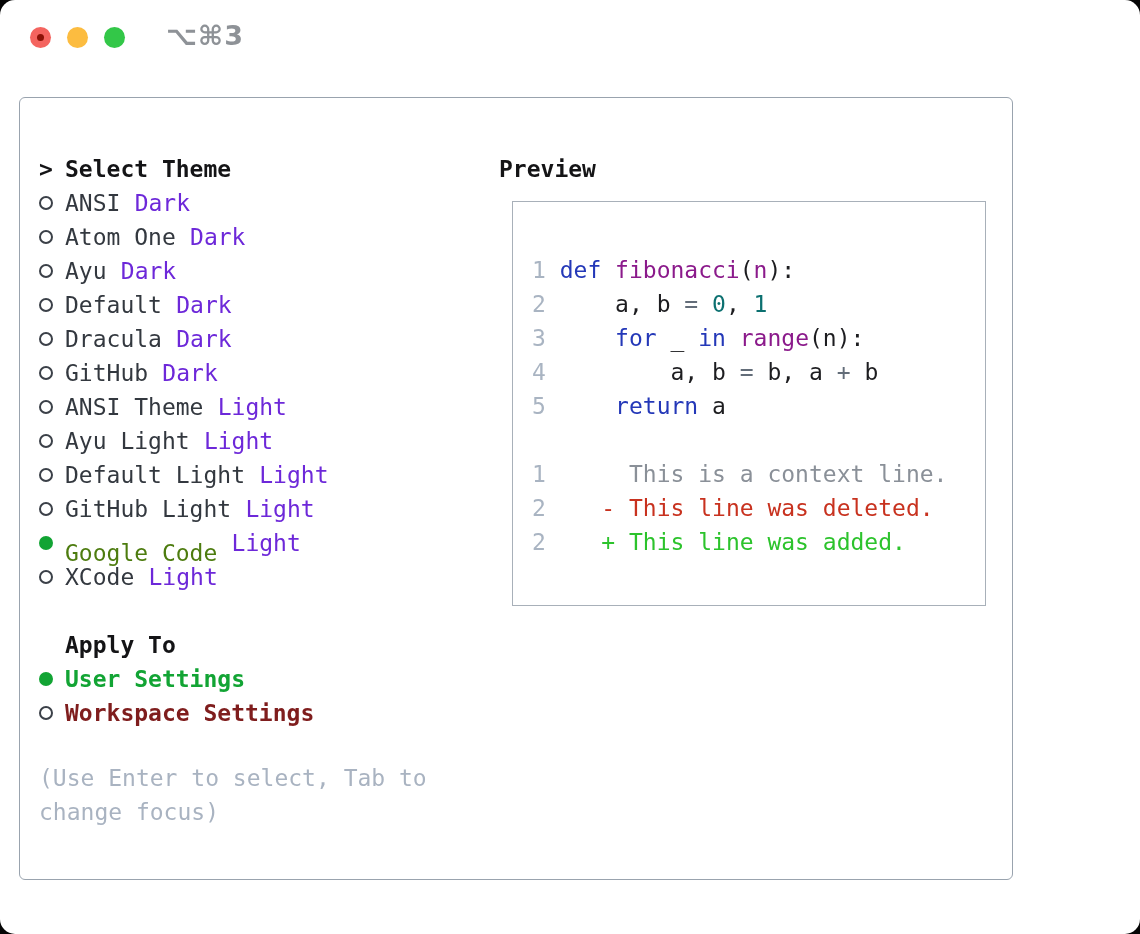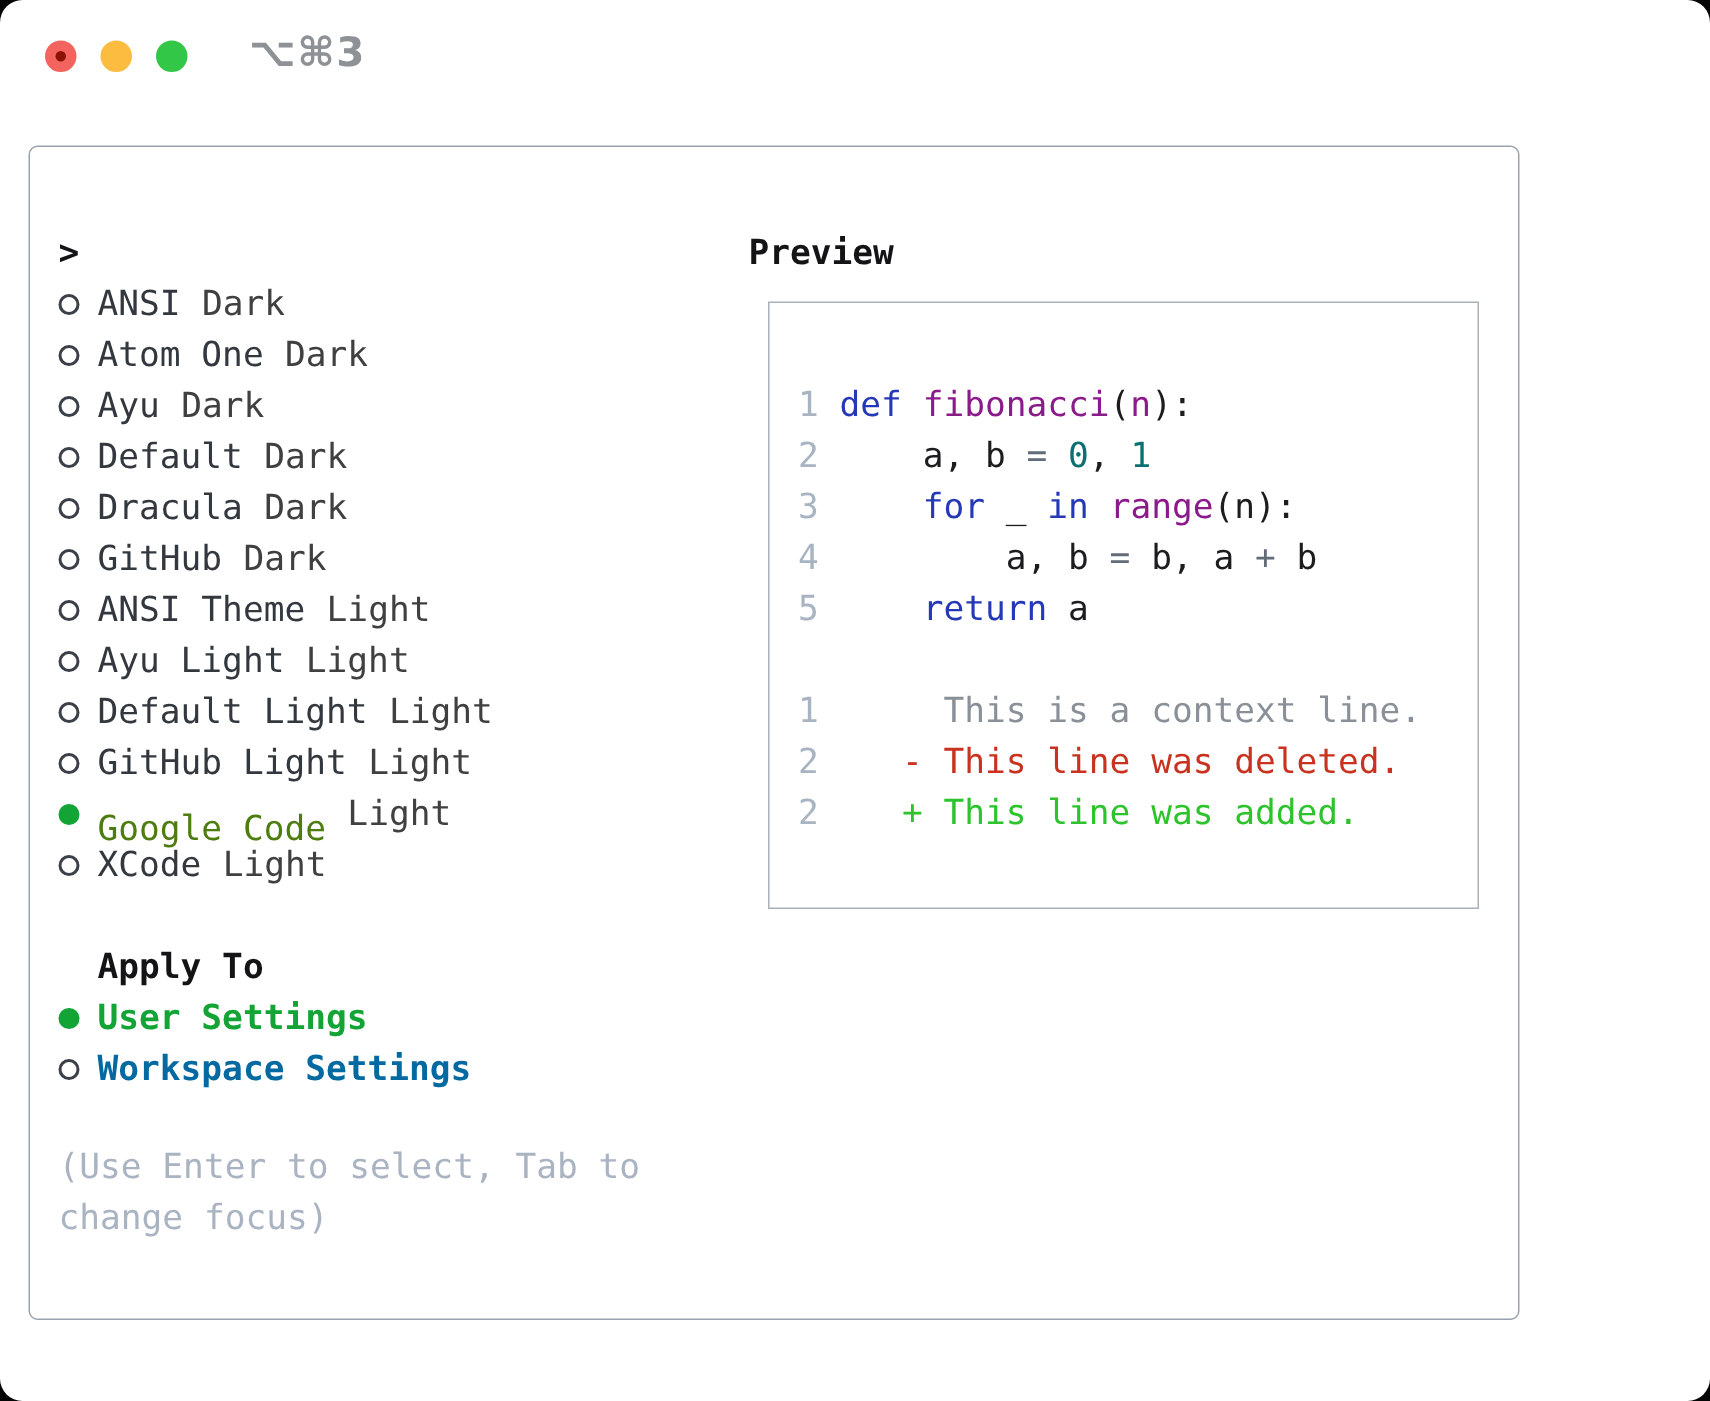--- a/index.html
+++ b/index.html
@@ -27,22 +27,22 @@
   .row { display:flex; align-items:center; height:34px; font-size:23px; }
   .marker { width:26px; display:inline-flex; align-items:center; flex:none; }
   .cursor { font-weight:bold; color:#141416; }
   .list-title, .preview-title { font-weight:bold; color:#141416; }
   .apply-title { color:#141416; }
   .radio {
     width:10px; height:10px; border:2px solid #3b4048; border-radius:50%;
     display:inline-block;
   }
   .tname { color:#33383f; padding-right:0.62em; }
-  .tvariant { color:#404040;text-align:right; }
-  .opt-label { color:#0369a1; }
+  .tvariant { color:#6d28d9;text-align:right; }
+  .opt-label { color:#7f1d1d; }
   .themes { position:absolute; left:19px; top:54px; }
   .apply  { position:absolute; left:19px; top:530px;font-weight:bold; }
   .help   {
     position:absolute; left:19px; top:663px; width:420px;
     font-size:23px; line-height:34px; color:#a9b3c1;
   }
   .preview-title { position:absolute; left:479px; top:54px; height:34px; line-height:34px; font-size:23px; }
   .preview-box {
     position:absolute; left:492px; top:103px; width:474px; height:405px;
     border:1.5px solid #a8b0b9; box-sizing:border-box;text-decoration:underline;
@@ -64,20 +64,21 @@
     <span class="tl tl-min" style="background: rgb(252, 188, 64);"></span>
     <span class="tl tl-zoom" style="background: rgb(51, 199, 72);"></span>
     <span class="shortcut">⌥⌘3</span>
   </div>
 
   <div class="panel">
 
     <div class="themes">
       <div class="row">
         <span class="marker cursor">&gt;</span>
+        <span class="list-title">Select Theme</span>
       </div>
 
     <div class="row">
           <span class="marker">
             <span class="radio"></span>
           </span>
           <span class="tname">ANSI</span>
           <span class="tvariant">Dark</span>
         </div>
         <div class="row">

